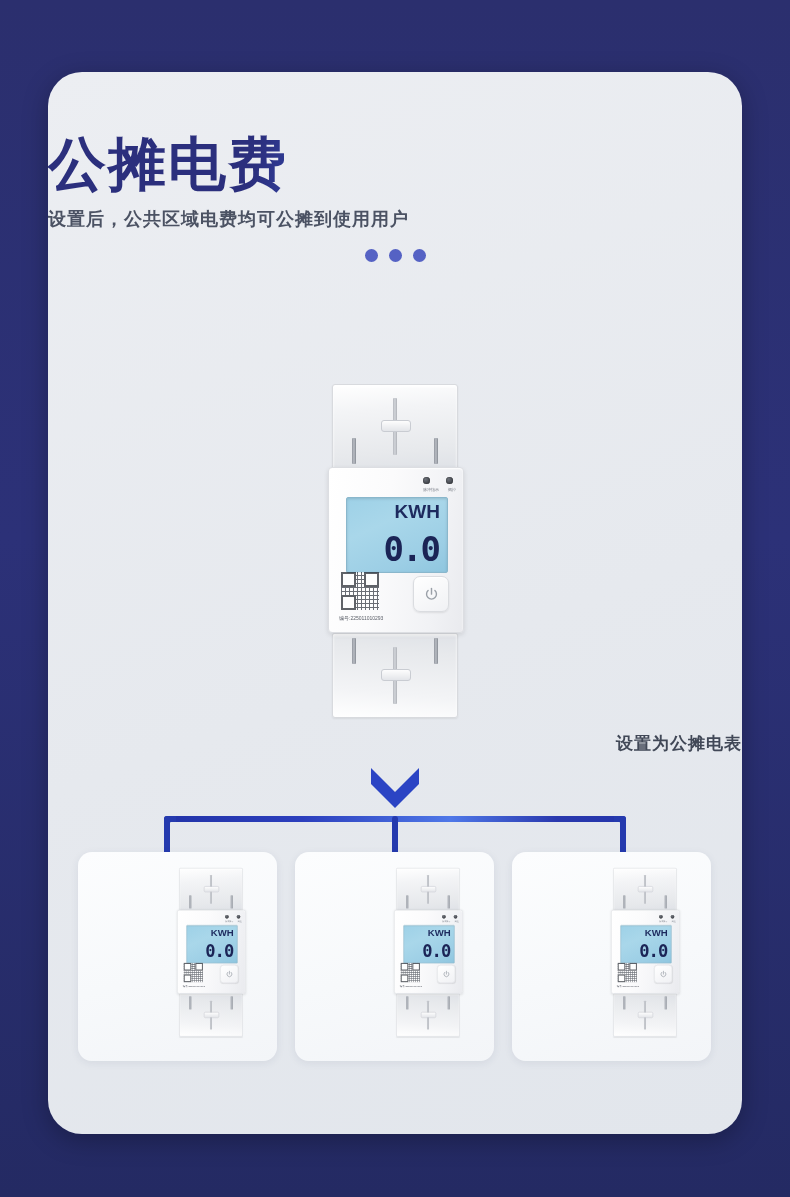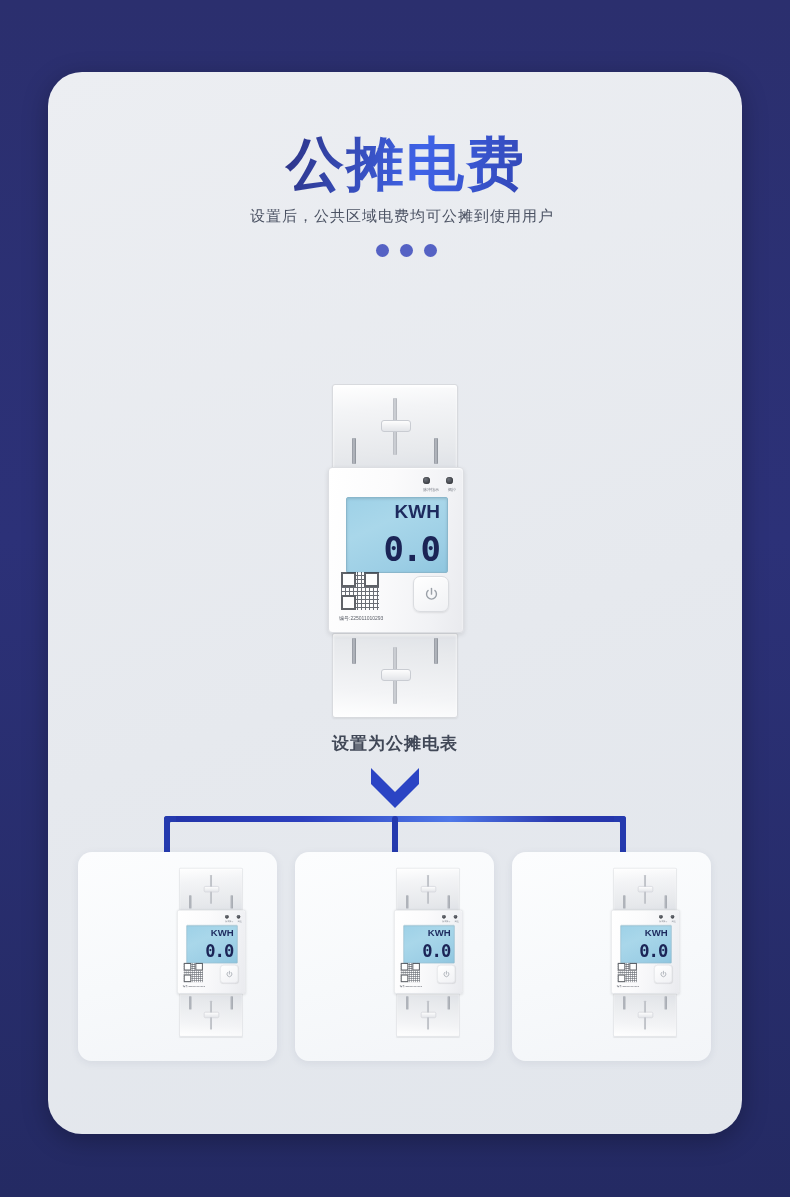--- a/index.html
+++ b/index.html
@@ -27,22 +27,20 @@
     box-shadow: 0 6px 26px rgba(0,0,0,0.28);
     overflow: hidden;
   }
 
   
   .headings {
     position: absolute;
     left: 0;
     top: 62px;
     width: 100%;
-    text-align: center;
-    padding-left: 11px;
   }
   .title {
     font-size: 58px;
     font-weight: bold;
     letter-spacing: 2px;
     line-height: 1.05;
     background: linear-gradient(100deg, #2b2f7d 0%, #2b2f7d 30%, #3f63e8 52%, #2f3fa8 72%, #2b2f7d 100%);
     -webkit-background-clip: text;
     background-clip: text;
     color: transparent;
@@ -56,25 +54,25 @@
     letter-spacing: 1px;
     line-height: 1.1;
     margin: 22px 0 0 0;
     background: linear-gradient(100deg, #3742a8 0%, #3b47bb 26%, #6d8ff2 50%, #3a46b6 70%, #3742a8 100%);
     -webkit-background-clip: text;
     background-clip: text;
     color: transparent;
     -webkit-text-fill-color: transparent;
   }
   .desc {
-    font-size: 15px;
+    font-size: 18px;
     color: #4b5263;
     letter-spacing: 1px;
     margin: 12px 8px 0 0;
-    font-weight: normal;
+    font-weight: bold;
   }
 
   .dots {
     margin-top: 18px;
     display: flex;
     justify-content: center;
     gap: 11px;
   }
   .dot {
     width: 13px;
@@ -269,21 +267,21 @@
     top: 312px;
     margin-left: -67px;
   }
 
   
   .arrow-label {
     position: absolute;
     left: 0;
     top: 660px;
     width: 100%;
-    text-align: center;
+    text-align: right;
     font-size: 17px;
     font-weight: bold;
     color: #414857;
     letter-spacing: 1px;
   }
   .chevron {
     position: absolute;
     left: 50%;
     top: 694px;
     margin-left: -26px;

